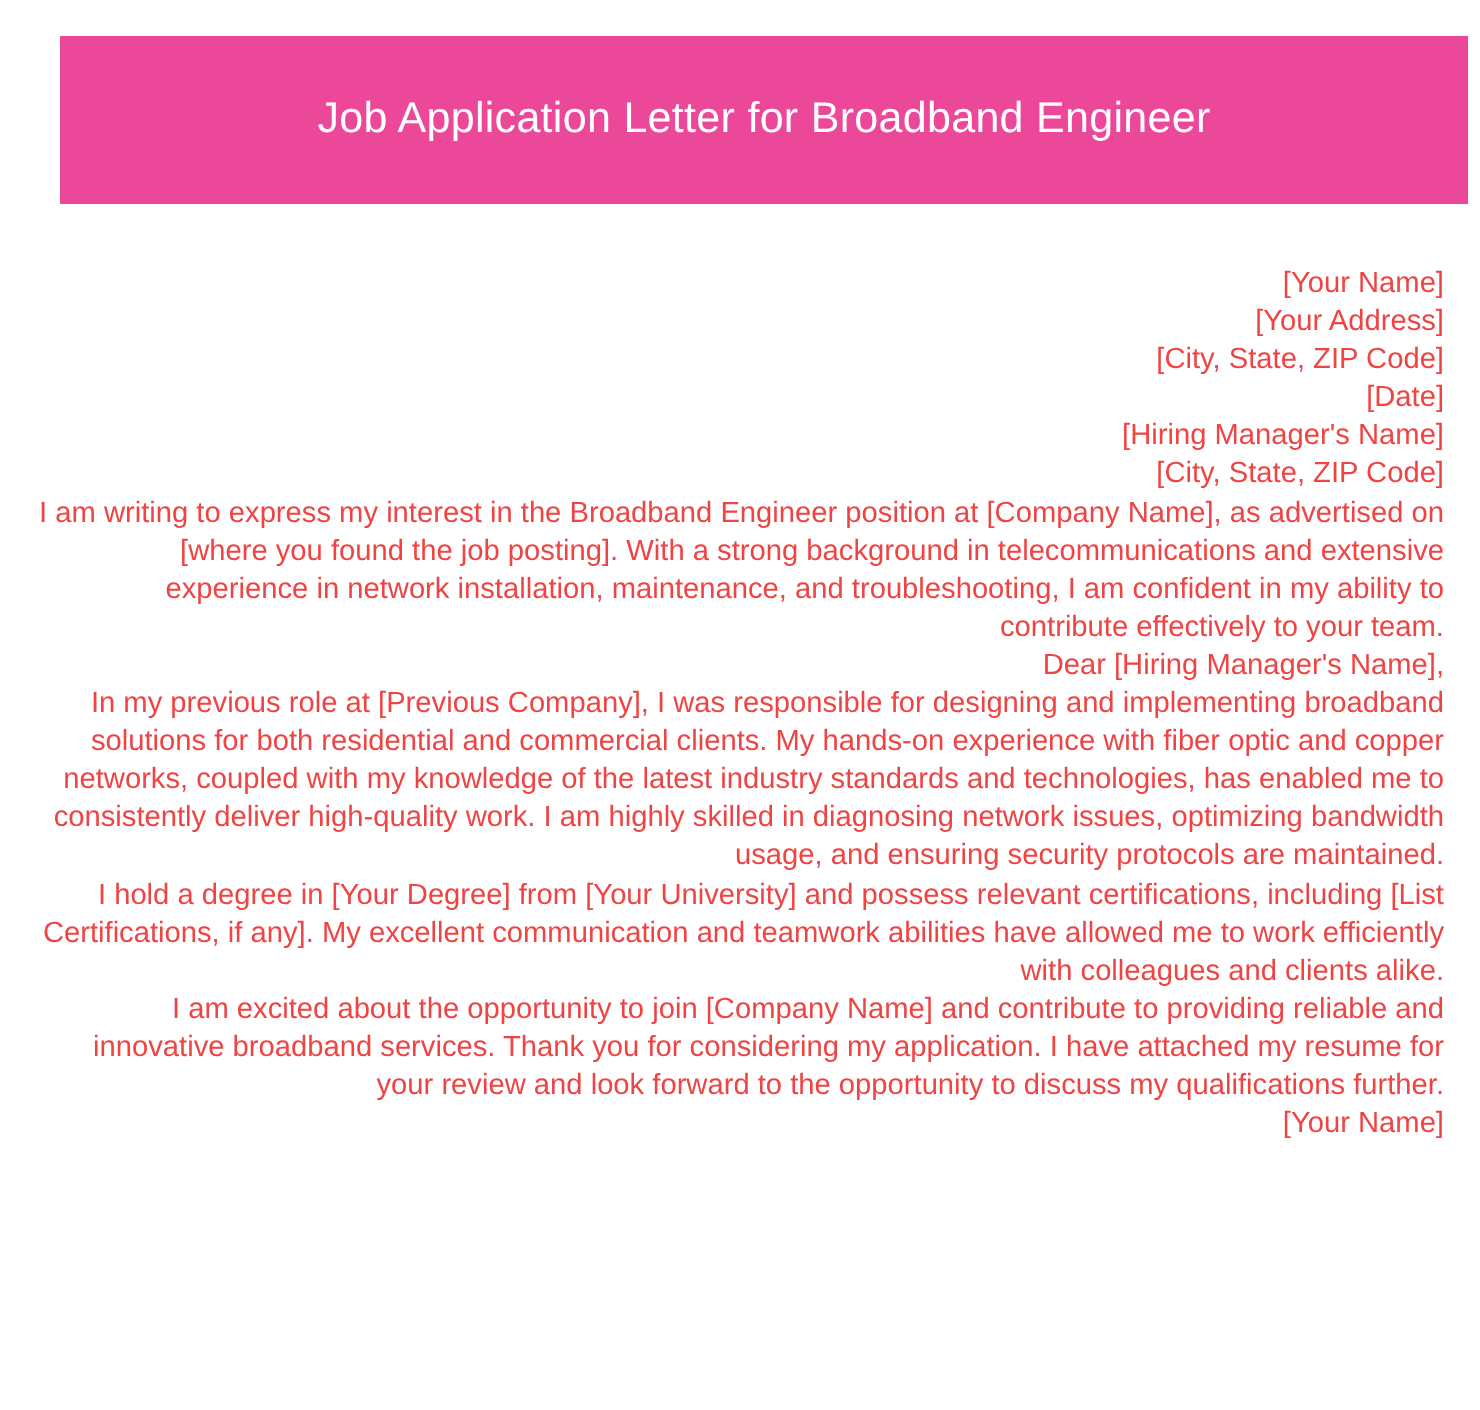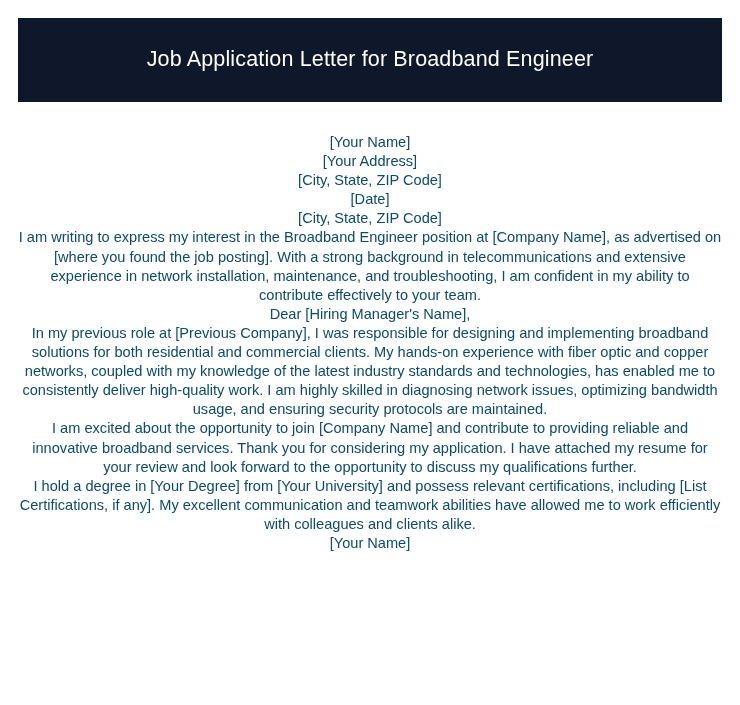--- a/index.html
+++ b/index.html
@@ -16,50 +16,50 @@
   }
   .page {
     position: relative;
     width: 740px;
     height: 705px;
     background: #ffffff;
     box-sizing: border-box;
   }
   .letter-header {
     position: absolute;
-    left: 18px;
+    left: 30px;
     top: 18px;
     width: 704px;
     height: 84px;
-    background: #0f172a;
+    background: #ec4899;
     display: flex;
     align-items: center;
     justify-content: center;
     box-sizing: border-box;
   }
   .letter-title {
     color: #ffffff;
     font-size: 21.5px;
     font-weight: 400;
     letter-spacing: 0.15px;
     line-height: 1.2;
     text-align: center;
     font-family: "Liberation Sans", sans-serif;
     white-space: nowrap;
   }
   .letter-body {
     position: absolute;
     left: 18px;
     top: 133px;
     width: 704px;
-    color: #0c4a6e;
+    color: #ef4444;
     font-size: 14.6px;
     line-height: 19.1px;
     font-family: "Liberation Sans", sans-serif;
-    text-align: center;
+    text-align: right;
   }
   .letter-line {
     display: block;
     margin: 0;
     padding: 0;
     white-space: normal;
     word-wrap: break-word;
     overflow-wrap: break-word;
   }
 </style>
@@ -70,22 +70,23 @@
 
   <div class="letter-header">
     <div class="letter-title">Job Application Letter for Broadband Engineer</div>
   </div>
 
   <div class="letter-body">
     <p class="letter-line">[Your Name]</p>
     <p class="letter-line">[Your Address]</p>
     <p class="letter-line">[City, State, ZIP Code]</p>
     <p class="letter-line">[Date]</p>
+    <p class="letter-line">[Hiring Manager's Name]</p>
     <p class="letter-line">[City, State, ZIP Code]</p>
     <p class="letter-line">I am writing to express my interest in the Broadband Engineer position at [Company Name], as advertised on [where you found the job posting]. With a strong background in telecommunications and extensive experience in network installation, maintenance, and troubleshooting, I am confident in my ability to contribute effectively to your team.</p>
     <p class="letter-line">Dear [Hiring Manager's Name],</p>
     <p class="letter-line">In my previous role at [Previous Company], I was responsible for designing and implementing broadband solutions for both residential and commercial clients. My hands-on experience with fiber optic and copper networks, coupled with my knowledge of the latest industry standards and technologies, has enabled me to consistently deliver high-quality work. I am highly skilled in diagnosing network issues, optimizing bandwidth usage, and ensuring security protocols are maintained.</p>
+    <p class="letter-line">I hold a degree in [Your Degree] from [Your University] and possess relevant certifications, including [List Certifications, if any]. My excellent communication and teamwork abilities have allowed me to work efficiently with colleagues and clients alike.</p>
     <p class="letter-line">I am excited about the opportunity to join [Company Name] and contribute to providing reliable and innovative broadband services. Thank you for considering my application. I have attached my resume for your review and look forward to the opportunity to discuss my qualifications further.</p>
-    <p class="letter-line">I hold a degree in [Your Degree] from [Your University] and possess relevant certifications, including [List Certifications, if any]. My excellent communication and teamwork abilities have allowed me to work efficiently with colleagues and clients alike.</p>
     <p class="letter-line">[Your Name]</p>
   </div>
 
 </div>
 
 </body></html>

